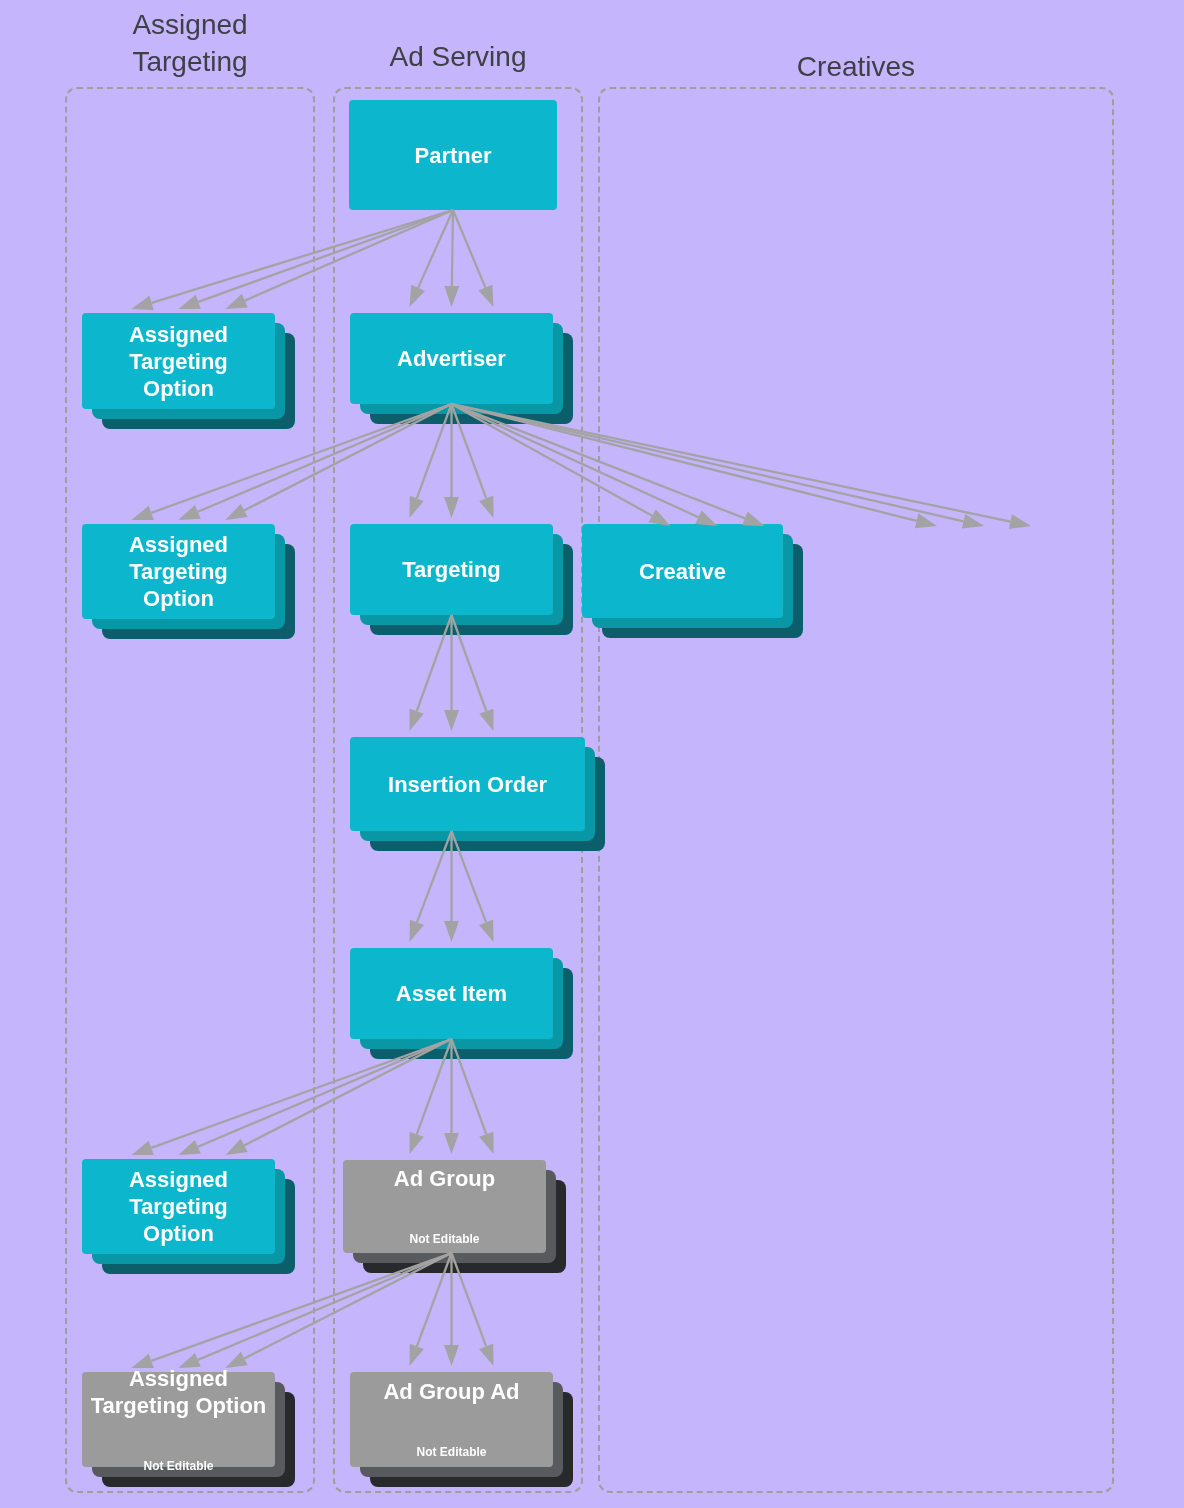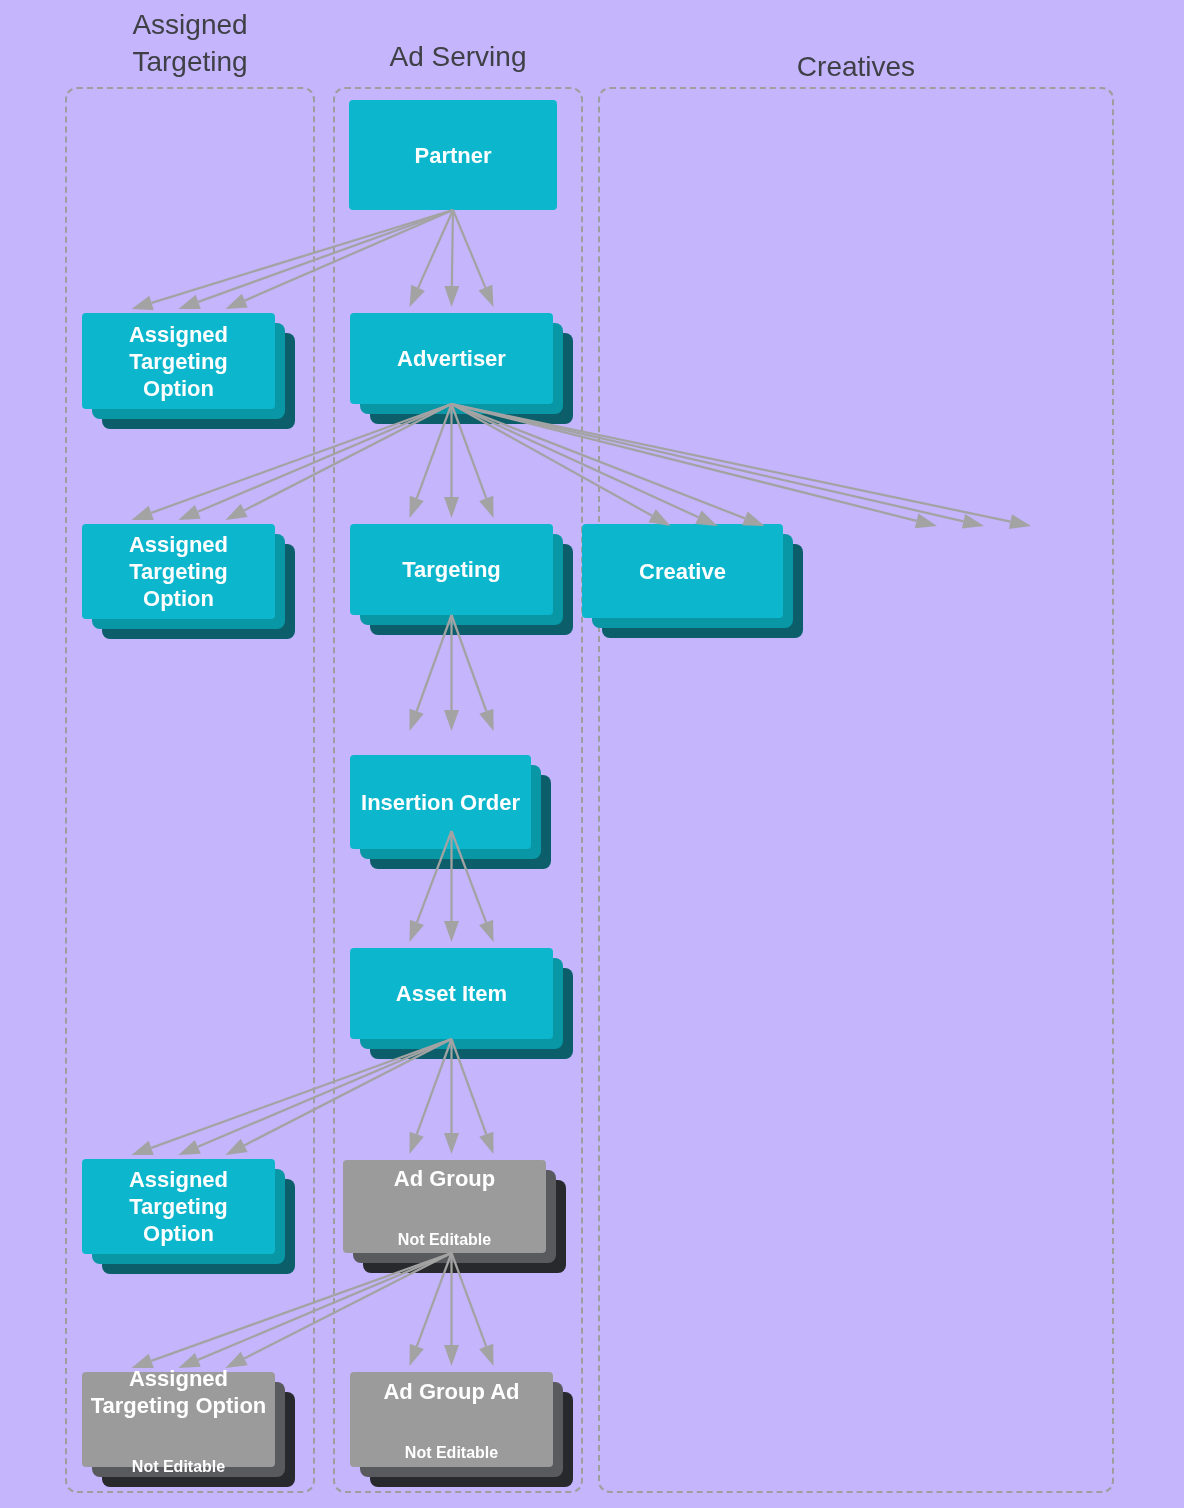--- a/index.html
+++ b/index.html
@@ -46,21 +46,21 @@
     position:absolute;inset:0;border-radius:4px;
     background:var(--cyan);
     display:flex;flex-direction:column;align-items:center;justify-content:center;
     gap:15px;
   }
   .node.not-editable .face{background:var(--gray);}
   .node-label{
     color:#ffffff;font-weight:bold;font-size:22px;line-height:27px;
     text-align:center;white-space:pre-line;
   }
-  .node-sublabel{color:#ffffff;font-weight:bold;font-size:16px;line-height:17px;margin-top:24px;}
+  .node-sublabel{color:#ffffff;font-weight:bold;font-size:12px;line-height:17px;margin-top:24px;}
 
   #arrows{position:absolute;left:0;top:0;z-index:3;pointer-events:none;}
 </style>
 </head>
 <body>
 
 <div id="canvas">
 
   <div class="col-header" id="header-assigned-targeting">Assigned
 Targeting</div>
@@ -182,21 +182,21 @@
         <div class="node-label">Targeting</div>
       </div>
     </div>
     <div class="node" style="left: 582px; top: 524px; width: 201px; height: 94px;">
       <div class="layer back"></div>
       <div class="layer mid"></div>
       <div class="face">
         <div class="node-label">Creative</div>
       </div>
     </div>
-    <div class="node" style="left: 350px; top: 755px; width: 181px; height: 94px;">
+    <div class="node" style="left: 350px; top: 737px; width: 235px; height: 94px;">
       <div class="layer back"></div>
       <div class="layer mid"></div>
       <div class="face">
         <div class="node-label">Insertion Order</div>
       </div>
     </div>
     <div class="node" style="left: 350px; top: 948px; width: 203px; height: 91px;">
       <div class="layer back"></div>
       <div class="layer mid"></div>
       <div class="face">

